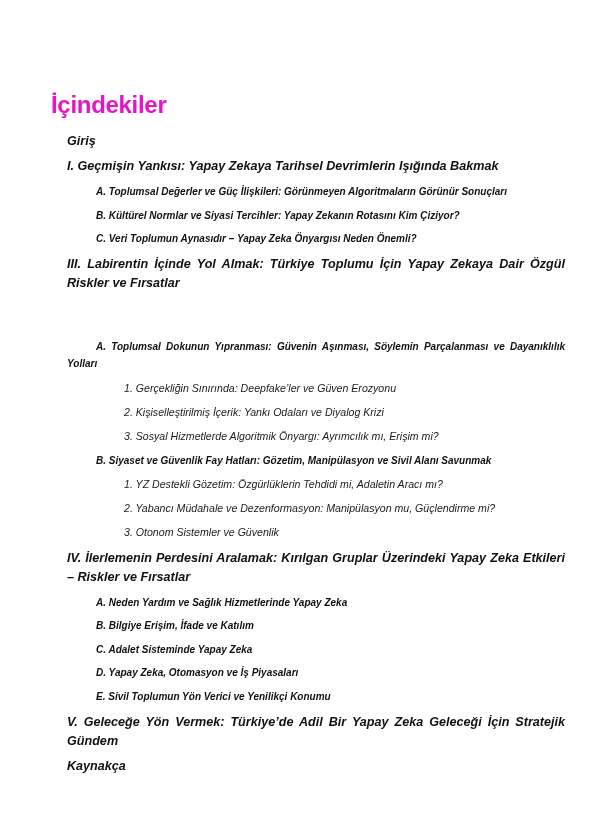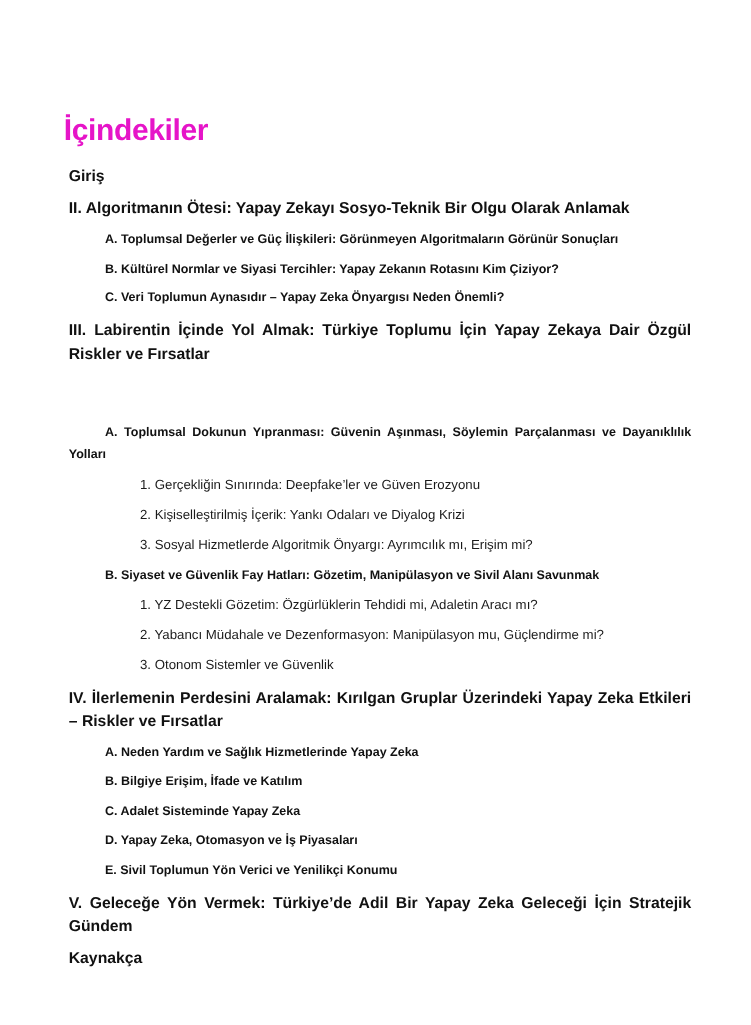--- a/index.html
+++ b/index.html
@@ -27,26 +27,27 @@
       top: 91px;
       margin: 0;
       font-size: 24px;
       font-weight: bold;
       color: #e614c8;
       letter-spacing: -0.3px;
       white-space: nowrap;
     }
     .toc {
       position: absolute;
-      left: 4px;
+      left: 16px;
       top: 132px;
       width: 498px;
       margin: 0;
       padding: 0;
       list-style: none;
+      font-style: italic;
     }
     .entry {
       font-weight: bold;
       font-size: 12.6px;
       line-height: 19px;
       text-align: justify;
       text-align-last: left;
       color: #111111;
       cursor: pointer;
     }
@@ -74,21 +75,21 @@
     .sp-after { margin-bottom: 7px; }
   </style>
 </head>
 <body>
 
 <div class="page">
   <h1 class="toc-title">İçindekiler</h1>
 
   <ul class="toc">
     <li class="entry lvl1">Giriş</li>
-    <li class="entry lvl1">II. Algoritmanın Ötesi: Yapay Zekayı Sosyo-Teknik Bir Olgu Olarak Anlamak</li>
+    <li class="entry lvl1">I. Geçmişin Yankısı: Yapay Zekaya Tarihsel Devrimlerin Işığında Bakmak</li>
     <li class="entry lvl2">A. Toplumsal Değerler ve Güç İlişkileri: Görünmeyen Algoritmaların Görünür Sonuçları</li>
     <li class="entry lvl2">B. Kültürel Normlar ve Siyasi Tercihler: Yapay Zekanın Rotasını Kim Çiziyor?</li>
     <li class="entry lvl2 sp-after">C. Veri Toplumun Aynasıdır – Yapay Zeka Önyargısı Neden Önemli?</li>
     <li class="entry lvl1 multi">III. Labirentin İçinde Yol Almak: Türkiye Toplumu İçin Yapay Zekaya Dair Özgül Riskler ve Fırsatlar</li>
     <li class="entry lvl2 hanging">A. Toplumsal Dokunun Yıpranması: Güvenin Aşınması, Söylemin Parçalanması ve Dayanıklılık Yolları</li>
     <li class="entry lvl3">1. Gerçekliğin Sınırında: Deepfake’ler ve Güven Erozyonu</li>
     <li class="entry lvl3">2. Kişiselleştirilmiş İçerik: Yankı Odaları ve Diyalog Krizi</li>
     <li class="entry lvl3">3. Sosyal Hizmetlerde Algoritmik Önyargı: Ayrımcılık mı, Erişim mi?</li>
     <li class="entry lvl2">B. Siyaset ve Güvenlik Fay Hatları: Gözetim, Manipülasyon ve Sivil Alanı Savunmak</li>
     <li class="entry lvl3">1. YZ Destekli Gözetim: Özgürlüklerin Tehdidi mi, Adaletin Aracı mı?</li>

